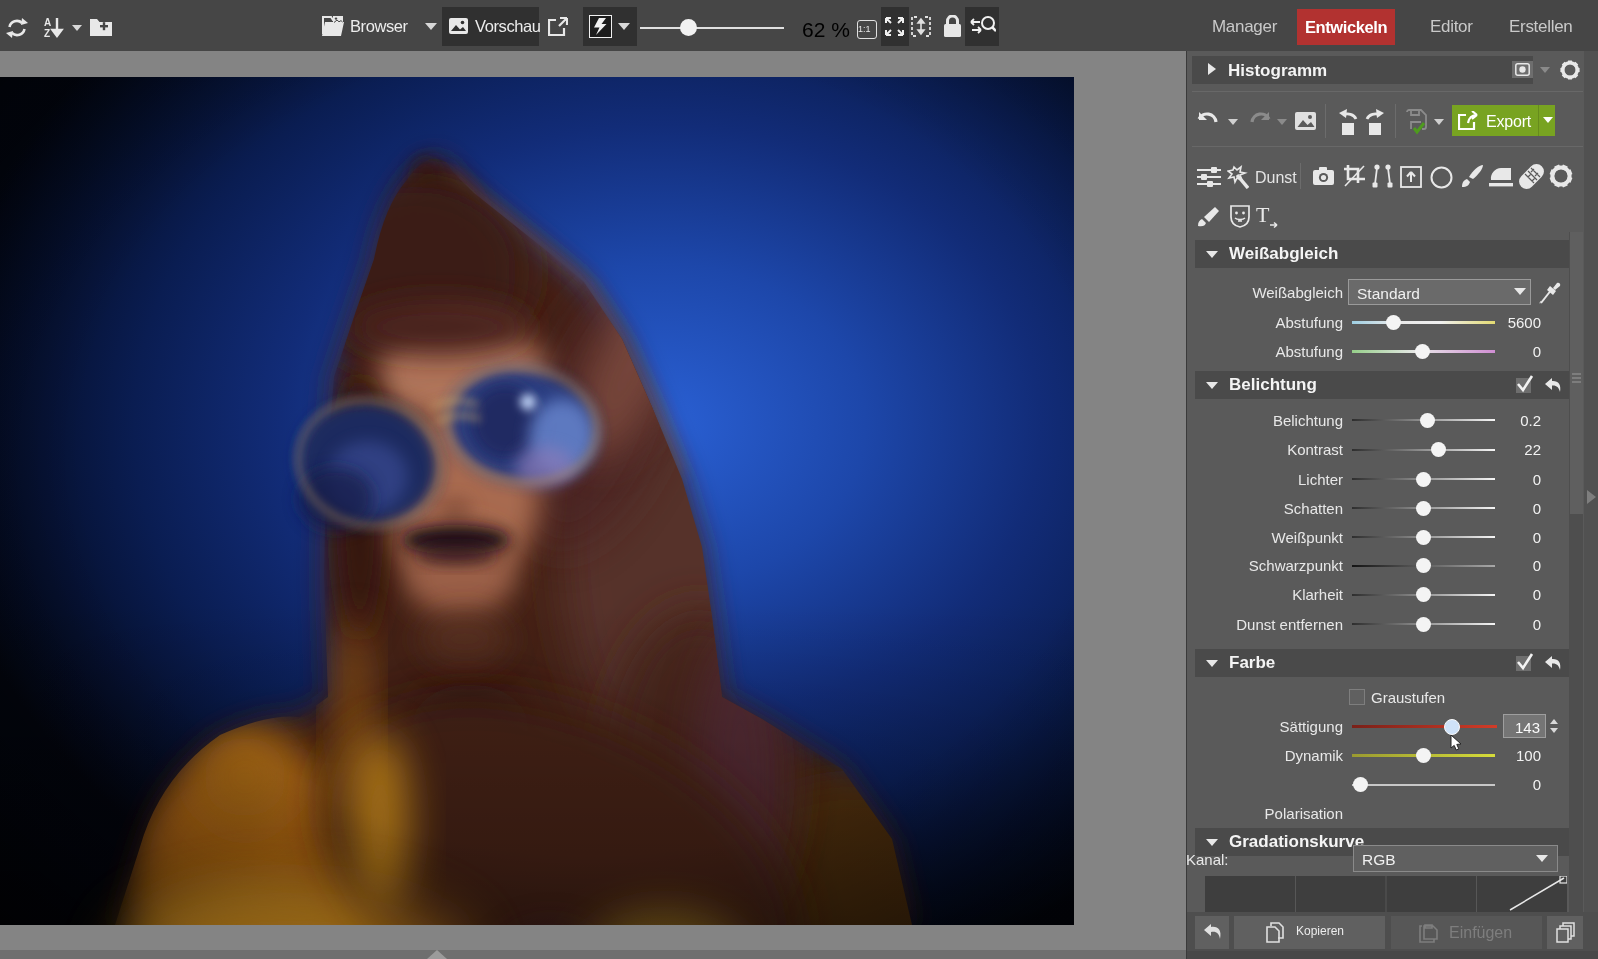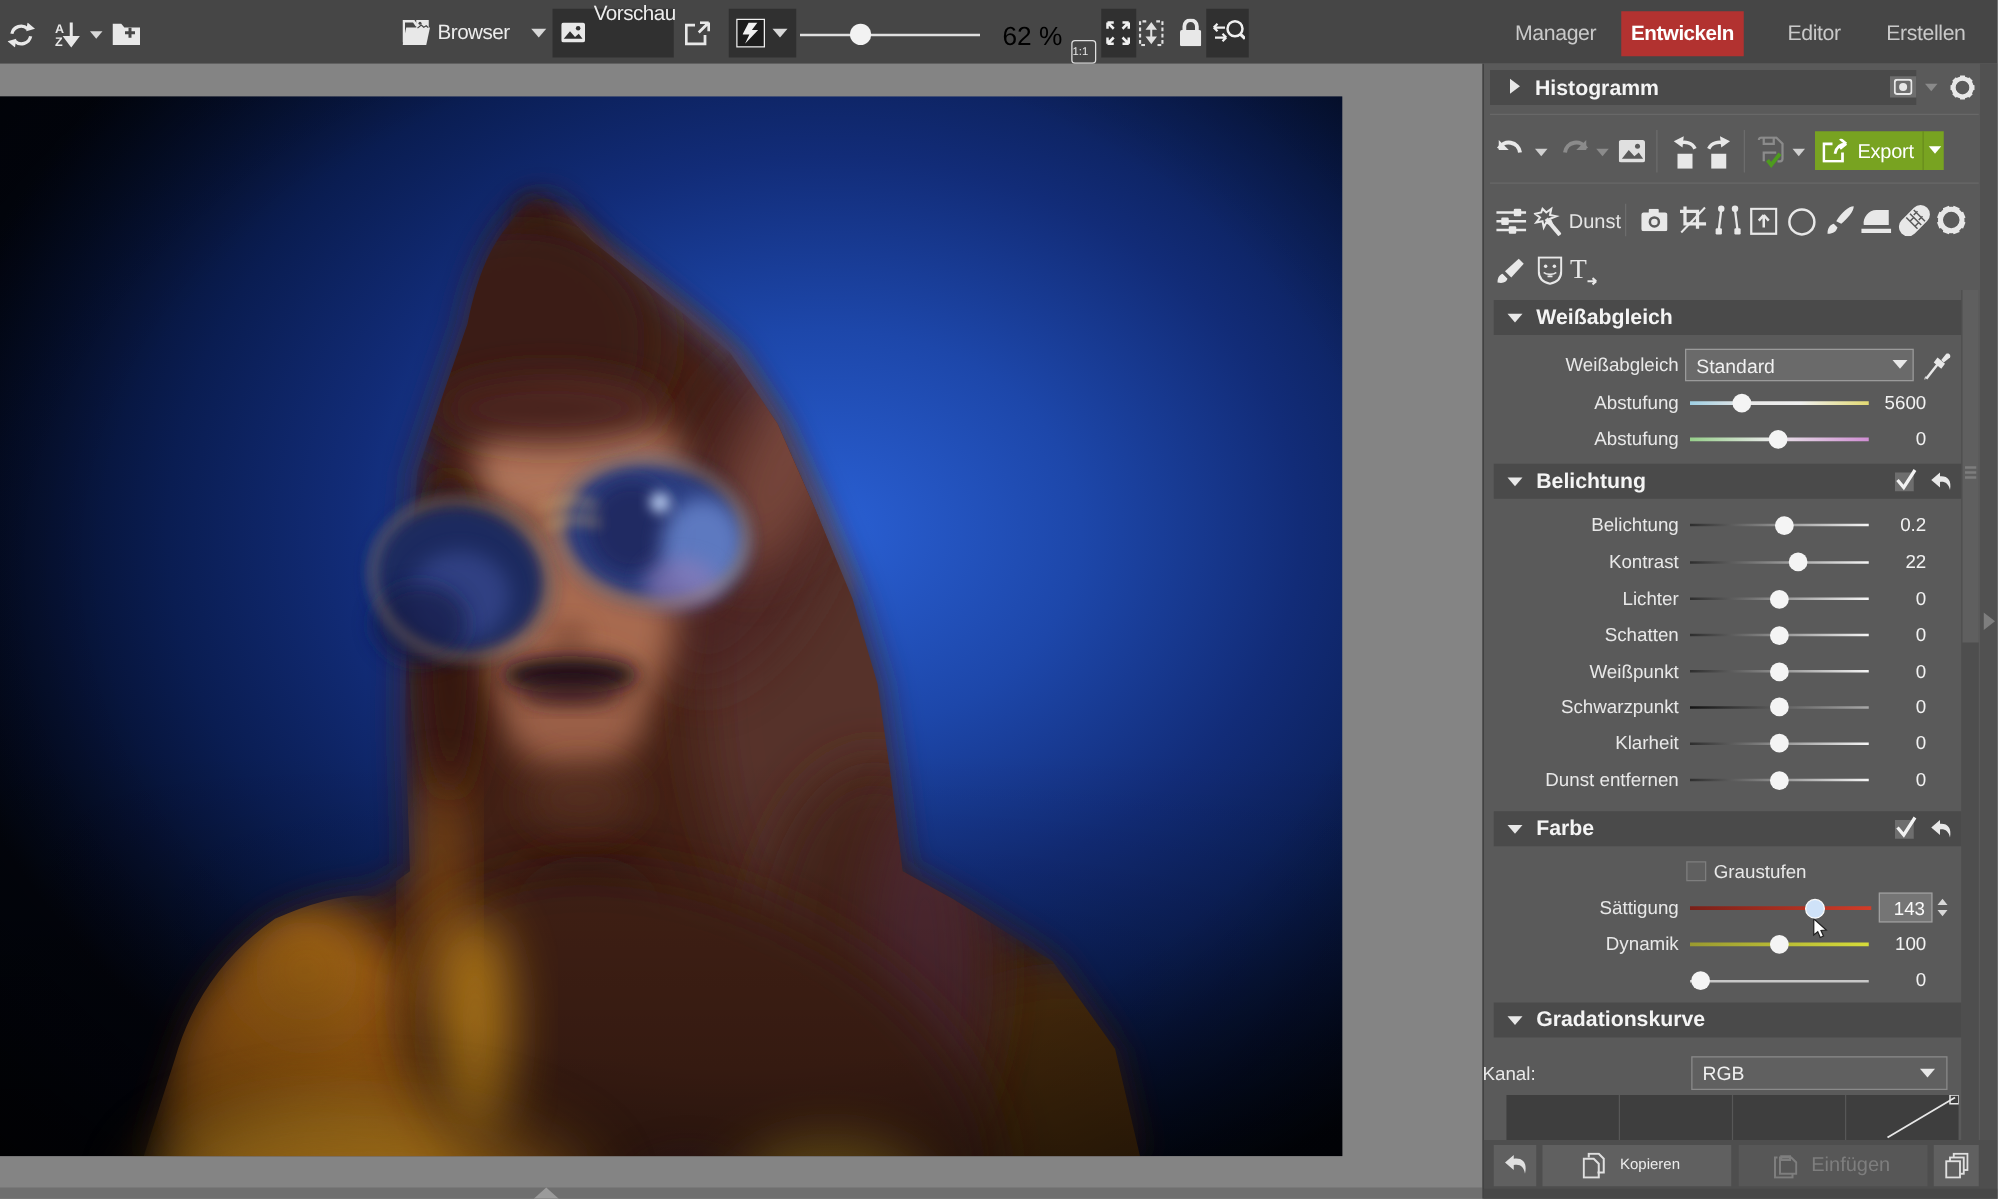--- a/index.html
+++ b/index.html
@@ -43,38 +43,38 @@
 </svg>
 <div class="abs" style="left:350px;top:17px;font-size:16.5px;letter-spacing:-0.4px;color:#ececec">Browser</div>
 <div class="abs" style="left:425px;top:23px;width:0;height:0;border-left:6px solid transparent;border-right:6px solid transparent;border-top:7px solid #d8d8d8"></div>
 
 <div class="abs" style="left:442px;top:7px;width:97px;height:39px;background:#303030"></div>
 <svg class="ic" style="left:449px;top:18px" width="19" height="16" viewBox="0 0 19 16">
   <rect x="0" y="0" width="19" height="16" rx="2" fill="#e8e8e8"></rect>
   <circle cx="13.5" cy="4.5" r="1.8" fill="#303030"></circle>
   <path d="M2 13 l5-6 4 4.5 3-2.5 3 4" fill="#303030"></path>
 </svg>
-<div class="abs" style="left:475px;top:2px;font-size:16.5px;letter-spacing:-0.4px;color:#ececec">Vorschau</div>
+<div class="abs" style="left:475px;top:17px;font-size:16.5px;letter-spacing:-0.4px;color:#ececec">Vorschau</div>
 <svg class="ic" style="left:548px;top:17px" width="20" height="20" viewBox="0 0 20 20">
   <path d="M16 11 v7 H1 V3 h7" fill="none" stroke="#e8e8e8" stroke-width="2.2"></path>
   <path d="M11 9 L19 1 M19 1 h-7 M19 1 v7" stroke="#e8e8e8" stroke-width="2.2" fill="none"></path>
 </svg>
 
 <div class="abs" style="left:583px;top:7px;width:54px;height:39px;background:#303030"></div>
 <div class="abs" style="left:589px;top:15px;width:23px;height:23px;border:1.5px solid #f0f0f0;background:#1c1c1c"></div>
 <svg class="ic" style="left:594px;top:18px" width="13" height="17" viewBox="0 0 13 17">
   <path d="M5 0 h7 l-4.5 6 h5 L2 17 l3.5-7.5 H0 z" fill="#f0f0f0"></path>
 </svg>
 <div class="abs" style="left:618px;top:23px;width:0;height:0;border-left:6px solid transparent;border-right:6px solid transparent;border-top:7px solid #d8d8d8"></div>
 
 <div class="abs" style="left:640px;top:27px;width:144px;height:1.6px;background:#e0e0e0"></div>
 <div class="abs" style="left:680px;top:19px;width:17px;height:17px;border-radius:50%;background:#f2f2f2"></div>
 <div class="abs" style="left:802px;top:18px;font-size:21px;color:#000000">62 %</div>
 
-<div class="abs" style="left:857px;top:32px;width:20px;height:19px;border:1.6px solid #e0e0e0;border-radius:3px;color:#e8e8e8;font-size:9px;text-align:left;line-height:16px">1:1</div>
+<div class="abs" style="left:857px;top:20px;width:20px;height:19px;border:1.6px solid #e0e0e0;border-radius:3px;color:#e8e8e8;font-size:9px;text-align:left;line-height:16px">1:1</div>
 <div class="abs" style="left:881px;top:7px;width:28px;height:39px;background:#303030"></div>
 <svg class="ic" style="left:884px;top:16px" width="21" height="21" viewBox="0 0 21 21">
   <path d="M2 2 h5 M2 2 v5 M2 2 l5 5 M19 2 h-5 M19 2 v5 M19 2 l-5 5 M2 19 h5 M2 19 v-5 M2 19 l5-5 M19 19 h-5 M19 19 v-5 M19 19 l-5-5" stroke="#f0f0f0" stroke-width="2" fill="none"></path>
 </svg>
 <svg class="ic" style="left:911px;top:16px" width="20" height="21" viewBox="0 0 20 21">
   <path d="M6 1 H1 v19 h5 M14 1 h5 v19 h-5" stroke="#e0e0e0" stroke-width="1.8" fill="none" stroke-dasharray="3 2"></path>
   <path d="M10 3 v15 M10 3 l-3 4 h6 z M10 18 l-3-4 h6 z" stroke="#e0e0e0" stroke-width="1.6" fill="#e0e0e0"></path>
 </svg>
 <svg class="ic" style="left:944px;top:15px" width="17" height="22" viewBox="0 0 17 22">
   <rect x="0" y="9" width="17" height="13" rx="1.5" fill="#e8e8e8"></rect>
@@ -424,21 +424,21 @@
 </svg>
 <div class="lbl" style="top:748px">Dynamik</div>
 <div class="track" style="left:1352px;top:754px;width:143px;height:3px;background:linear-gradient(90deg,#9a9a30,#d6dc3a)"></div>
 <div class="knob" style="left:1415.5px;top:748px"></div>
 <div class="val" style="left:1481px;top:748px">100</div>
 <div class="lbl" style="top:806px">Polarisation</div>
 <div class="track" style="left:1352px;top:783.5px;width:143px;height:2px;background:#c8c8c8"></div>
 <div class="knob" style="left:1352.5px;top:777px"></div>
 <div class="val" style="left:1481px;top:777px">0</div>
 
-<div class="hdr" style="top:802px">
+<div class="hdr" style="top:828px">
     <div class="tri"></div>
     <div class="txt">Gradationskurve</div>
   </div>
 <div class="abs" style="left:1186px;top:851px;width:162px;font-size:15px;color:#e8e8e8">Kanal:</div>
 <div class="abs" style="left:1353px;top:845px;width:205px;height:27px;background:#606060;border:1px solid #8a8a8a"></div>
 <div class="abs" style="left:1362px;top:851px;font-size:15.5px;color:#f0f0f0">RGB</div>
 <div class="abs" style="left:1536px;top:855px;width:0;height:0;border-left:6px solid transparent;border-right:6px solid transparent;border-top:7px solid #e8e8e8"></div>
 <svg class="ic" style="left:1205px;top:876px" width="362" height="36" viewBox="0 0 362 36">
   <rect x="0" y="0" width="362" height="36" fill="#3e3e3e"></rect>
   <path d="M90.5 0 V36 M181 0 V36 M271.5 0 V36" stroke="#575757" stroke-width="1"></path>

